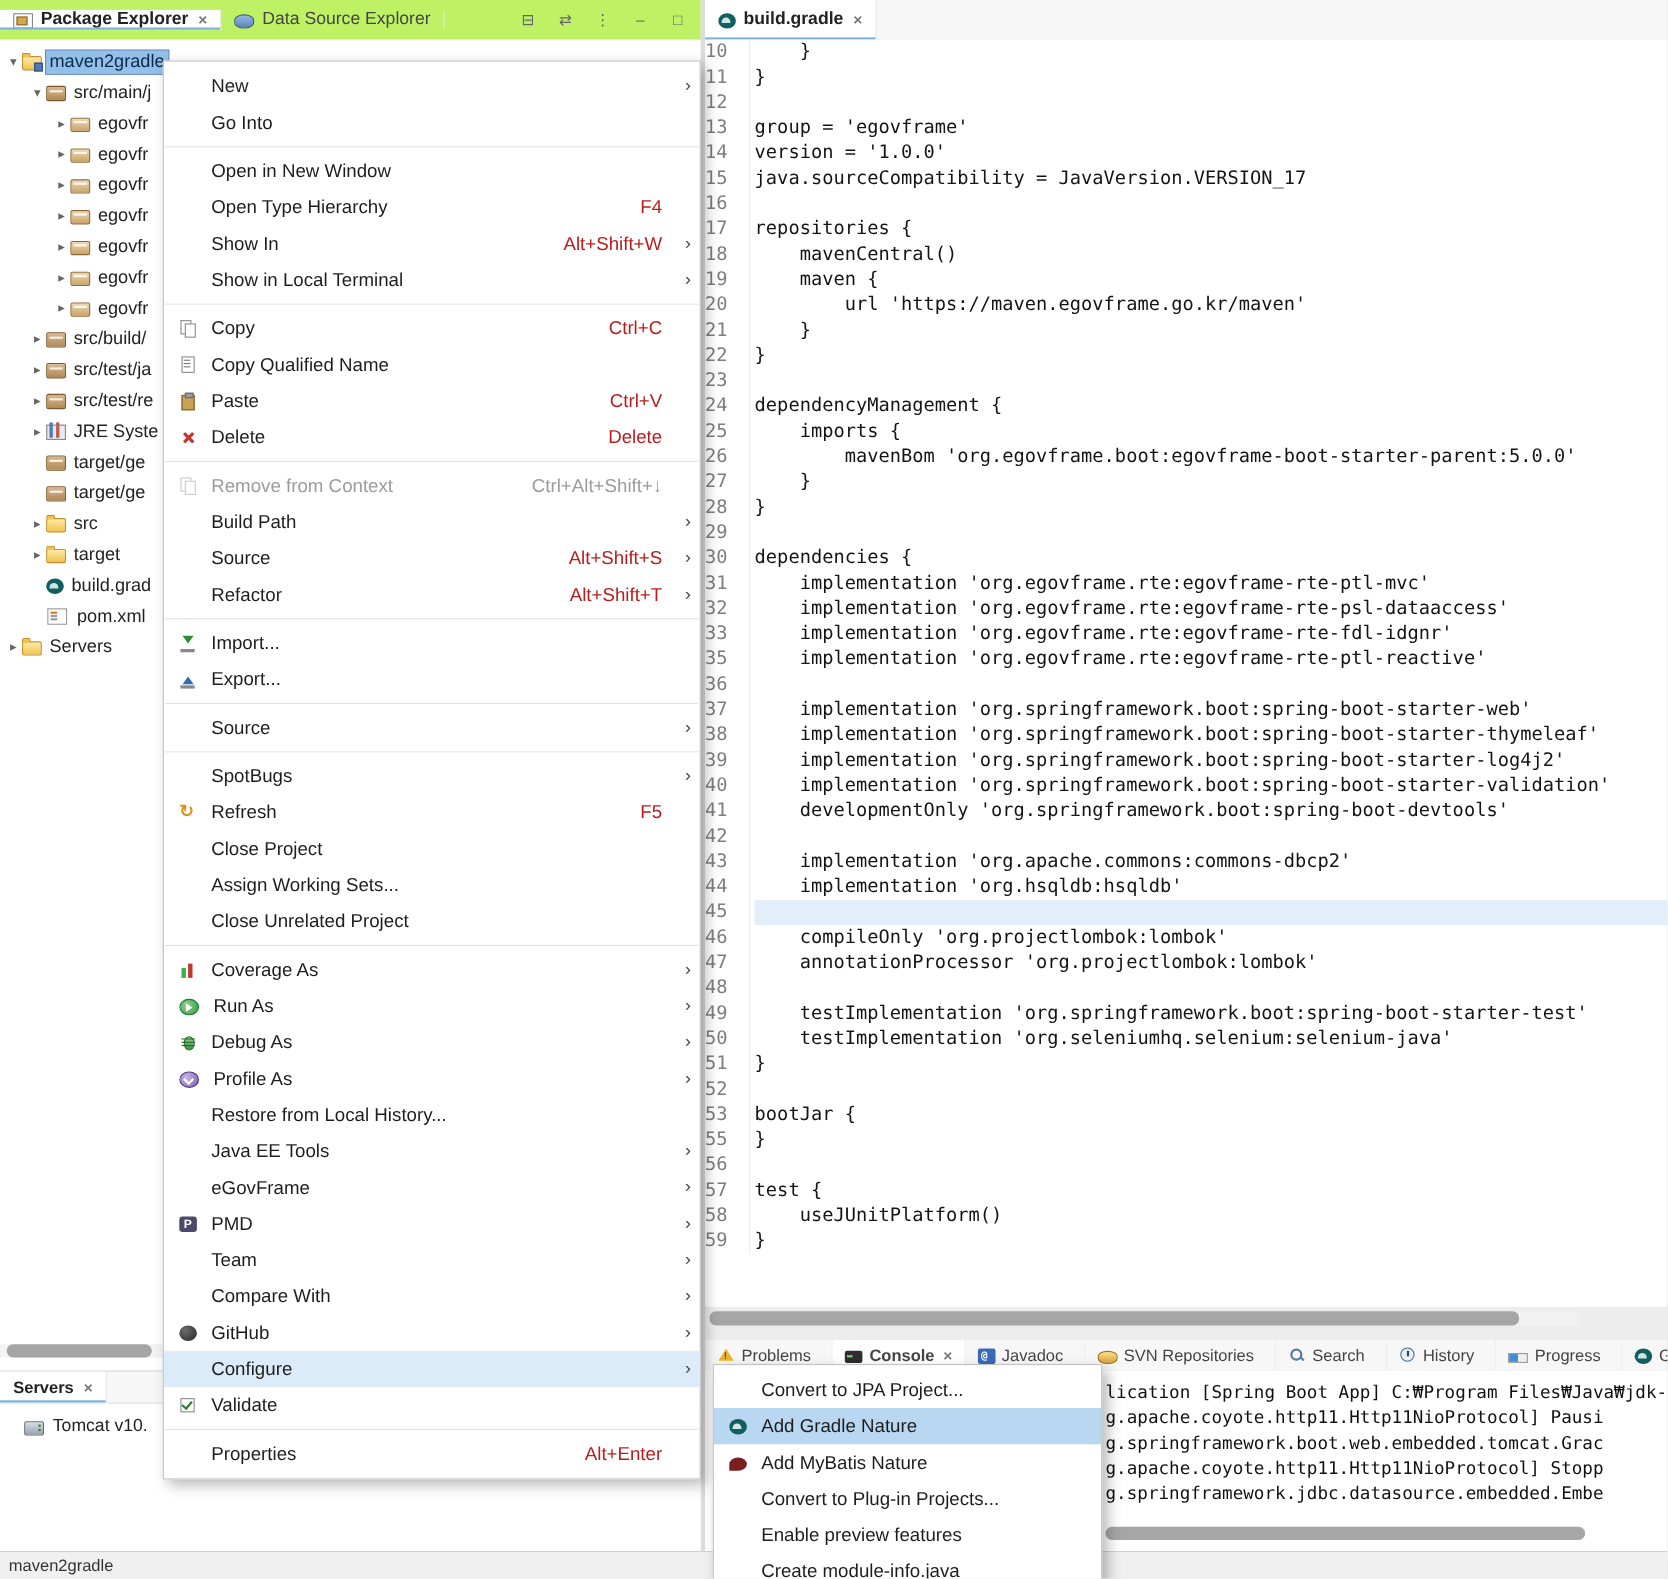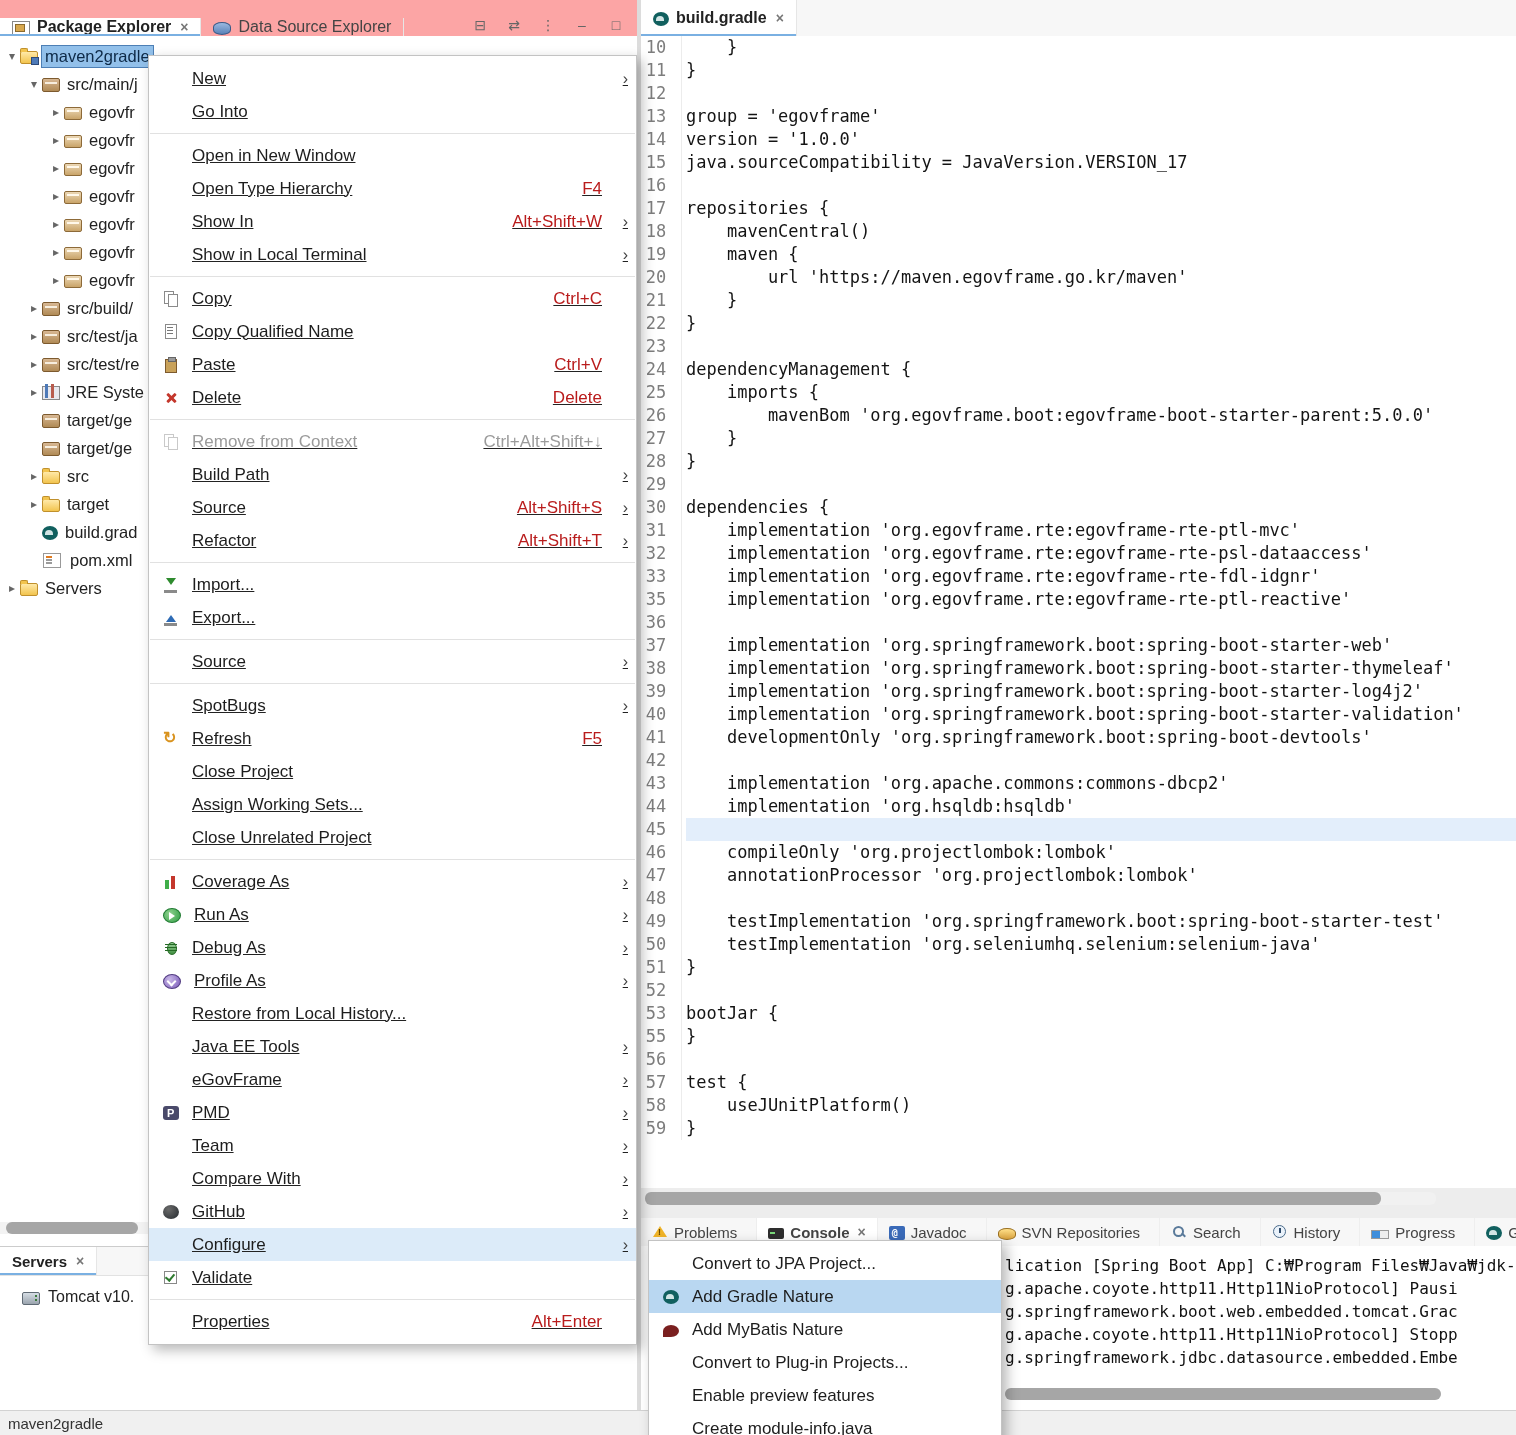--- a/index.html
+++ b/index.html
@@ -3,22 +3,22 @@
 <meta charset="utf-8">
 <style>
   html,body{margin:0;padding:0;}
   body{width:1516px;height:1435px;position:relative;overflow:hidden;background:#ededed;
        font-family:"Liberation Sans",sans-serif;color:#222;}
   
   .ico{display:inline-block;width:16px;height:16px;position:relative;flex:0 0 16px;}
   .ico-none{visibility:hidden;}
   .thumb{background:#a6a6a6;border-radius:6px;height:100%;}
   
-  .viewtabs{position:absolute;left:0;right:0;top:0;height:36px;background:#fca5a5;
-            border-bottom:1px solid #ddd;display:flex;align-items:flex-end;}
+  .viewtabs{position:absolute;left:0;right:0;top:0;height:36px;background:#bef264;
+            border-bottom:1px solid #ddd;display:flex;align-items:center;}
   .vtab{display:flex;align-items:center;gap:7px;padding:0 12px;font-size:16px;color:#444;
         border-right:1px solid #e6e6e6;position:relative;white-space:nowrap;}
   .vtab.active{background:#fff;font-weight:bold;color:#222;}
   .vtab.active::after{content:"";position:absolute;left:0;right:0;bottom:0;height:2px;background:#7ab0e2;}
   .tclose{font-size:14px;color:#777;margin-left:2px;}
   .vtoolbar{margin-left:auto;display:flex;align-items:center;gap:12px;padding-right:10px;}
   .tbtn{width:22px;height:22px;display:flex;align-items:center;justify-content:center;
         color:#666;font-size:14px;border-radius:3px;}
   
   .pkg-panel{position:absolute;left:0;top:0;width:637px;height:1246px;background:#fff;
@@ -31,21 +31,21 @@
   .tree-row.selected .tree-label{background:#92c0ea;outline:1px solid #4d7fb5;color:#0d2947;
                                  padding:1px 3px;margin-left:4px;}
   .tree-hbar{position:absolute;left:0;bottom:12px;width:637px;height:12px;background:#f3f3f3;}
   .tree-hbar .thumb{width:132px;margin-left:6px;}
   
   .divider{position:absolute;left:637px;top:0;width:4px;height:1410px;background:#dcdcdc;}
   .editor-tabbar{position:absolute;left:641px;right:0;top:0;height:36px;background:#f7f7f7;
                  border-bottom:1px solid #ddd;display:flex;}
   .code-wrap{position:absolute;left:641px;right:0;top:36px;height:1152px;background:#fff;overflow:hidden;}
   .code-line{display:flex;height:23px;font:17px/23px "DejaVu Sans Mono",monospace;color:#141414;}
-  .ln{width:30px;flex:0 0 30px;text-align:center;color:#7d7d7d;padding-right:10px;
+  .ln{width:30px;flex:0 0 30px;text-align:left;color:#7d7d7d;padding-right:10px;
       border-right:1px solid #ececec;margin-right:4px;}
   .ct{white-space:pre;flex:1 0 auto;}
   .code-line.current .ct{background:#e3eefb;}
   .editor-hbar{position:absolute;left:645px;right:80px;top:1192px;height:13px;background:#f1f1f1;border-radius:6px;}
   .editor-hbar .thumb{width:93%;}
   
   .bottom-tabs{position:absolute;left:641px;right:0;top:1218px;height:28px;background:#f7f7f7;
                border-bottom:1px solid #e2e2e2;display:flex;overflow:hidden;}
   .btab{display:flex;align-items:center;gap:6px;padding:0 11px;font-size:15px;color:#444;
         border-right:1px solid #eee;position:relative;white-space:nowrap;}
@@ -59,21 +59,21 @@
   .servers-panel{position:absolute;left:0;top:1246px;width:637px;height:164px;background:#fff;border-top:1px solid #ccc;}
   .servers-tabbar{height:28px;background:#f7f7f7;border-bottom:1px solid #e2e2e2;display:flex;}
   .server-item{display:flex;align-items:center;gap:8px;padding:12px 0 0 22px;font-size:16px;color:#222;}
   
   .statusbar{position:absolute;left:0;right:0;top:1410px;height:25px;background:#f0f0f0;
              border-top:1px solid #d2d2d2;display:flex;align-items:center;padding-left:8px;
              font-size:15px;color:#333;}
   
   .menu{position:absolute;background:#fff;border:1px solid #c3c3c3;box-shadow:5px 5px 12px rgba(0,0,0,.28);
         padding:6px 0;z-index:20;}
-  .context-menu{left:148px;top:55px;width:487px;text-decoration:underline;}
+  .context-menu{left:148px;top:55px;width:487px;}
   .config-submenu{left:648px;top:1240px;width:352px;z-index:21;}
   .menu-item{height:33px;display:flex;align-items:center;padding:0 8px 0 14px;font-size:17px;color:#1d1d1d;}
   .mi-icon{margin-right:13px;}
   .mi-label{white-space:nowrap;}
   .mi-accel{margin-left:auto;padding-right:12px;color:#b91c1c;white-space:nowrap;}
   .mi-arrow{width:14px;flex:0 0 14px;text-align:right;color:#444;font-size:16px;}
   .menu-item.sep{height:0;padding:0;margin:5px 1px;border-top:1px solid #e1e1e1;}
   .menu-item.disabled{color:#9b9b9b;}
   .menu-item.disabled .mi-accel{color:#9b9b9b;}
   .menu-item.disabled .ico{opacity:.45;filter:grayscale(1);}

